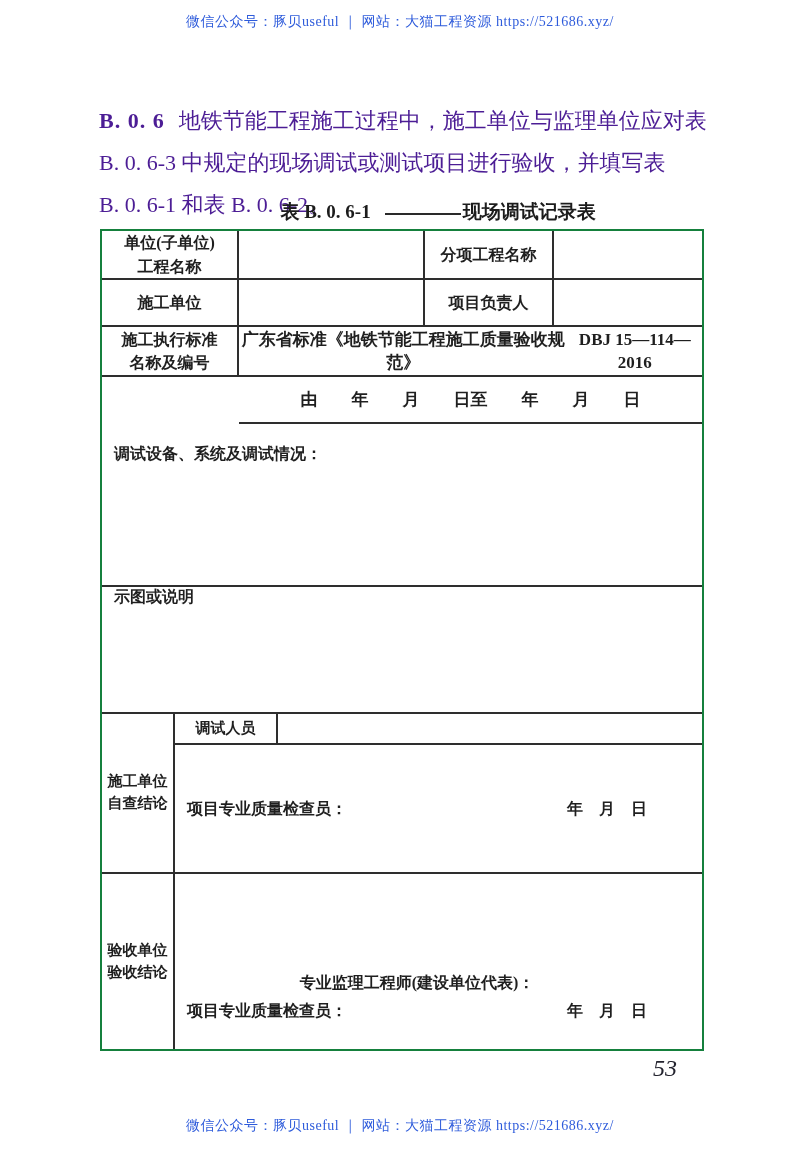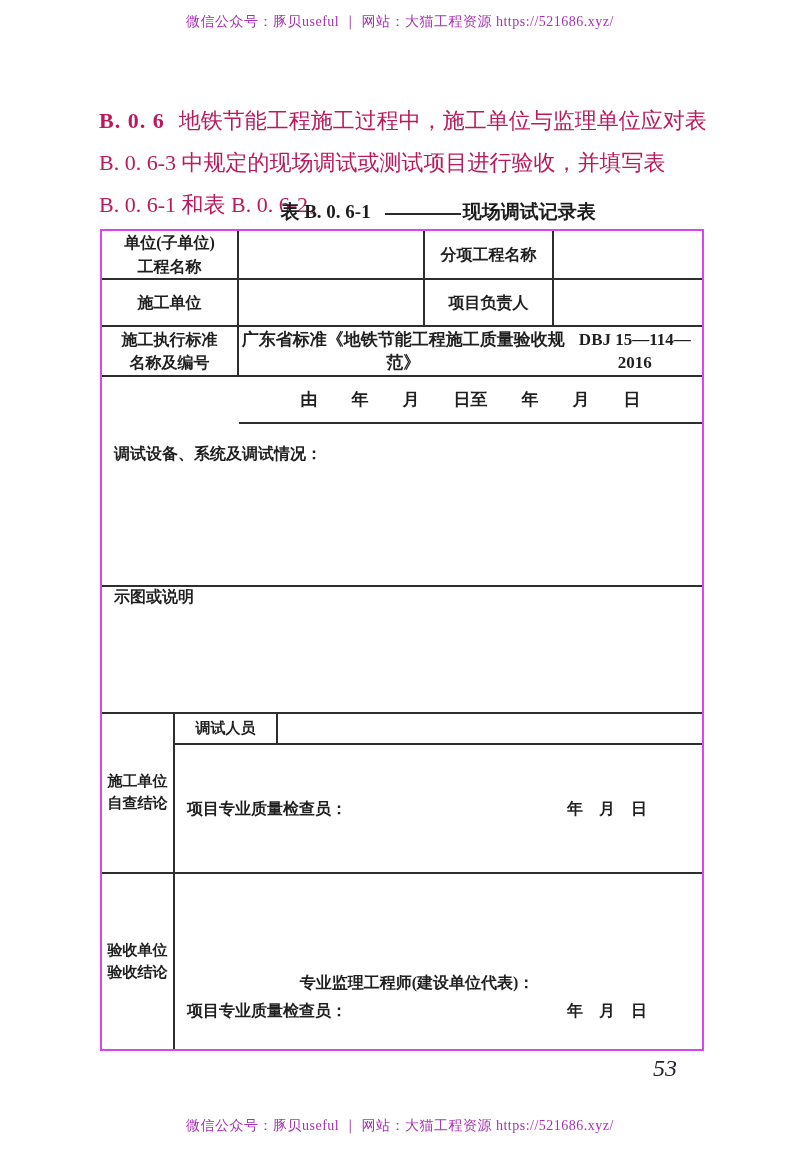--- a/index.html
+++ b/index.html
@@ -5,42 +5,42 @@
   html,body{margin:0;padding:0;}
   body{
     width:800px;height:1158px;position:relative;overflow:hidden;
     background:#ffffff;
     font-family:"Liberation Serif","DejaVu Serif",serif;
     color:#232323;
   }
   
   .watermark{
     position:absolute;left:0;width:800px;text-align:center;
-    font-size:14px;letter-spacing:0.5px;color:#a21caf;opacity:.92;
+    font-size:14px;letter-spacing:0.5px;color:#1d4ed8;opacity:.92;
     font-family:"Liberation Serif","DejaVu Serif",serif;
   }
   .wm-top{top:13px;}
   .wm-bottom{top:1117px;}
   
-  .clause{position:absolute;left:99px;top:100px;width:610px;font-size:22px;color:#be185d;}
+  .clause{position:absolute;left:99px;top:100px;width:610px;font-size:22px;color:#4c1d95;}
   .clause .cl-line{line-height:42px;white-space:nowrap;}
   .clause .cl-num{font-weight:bold;margin-right:14px;letter-spacing:1px;}
   
   .tbl-title{
     position:absolute;left:0;top:199px;width:800px;text-align:center;
     font-size:19px;font-weight:bold;color:#1c1c1c;white-space:nowrap;margin-left:38px;
   }
   .tbl-title .blank{
     display:inline-block;width:76px;height:1px;
     border-bottom:2px solid #2a2a2a;margin:0 2px 3px 14px;vertical-align:baseline;
   }
   
   .form{
     position:absolute;left:100px;top:229px;width:600px;height:818px;
-    border:2px solid #d946ef;box-sizing:content-box;
+    border:2px solid #15803d;box-sizing:content-box;
   }
   .t-cell{
     position:absolute;box-sizing:border-box;border:0 solid #2e2e2e;
     font-size:16px;color:#1f1f1f;
   }
   .br{border-right-width:2px;}
   .bb{border-bottom-width:2px;}
   .lbl{
     display:flex;align-items:center;justify-content:center;text-align:center;
     font-weight:bold;white-space:pre-line;line-height:1.45;

